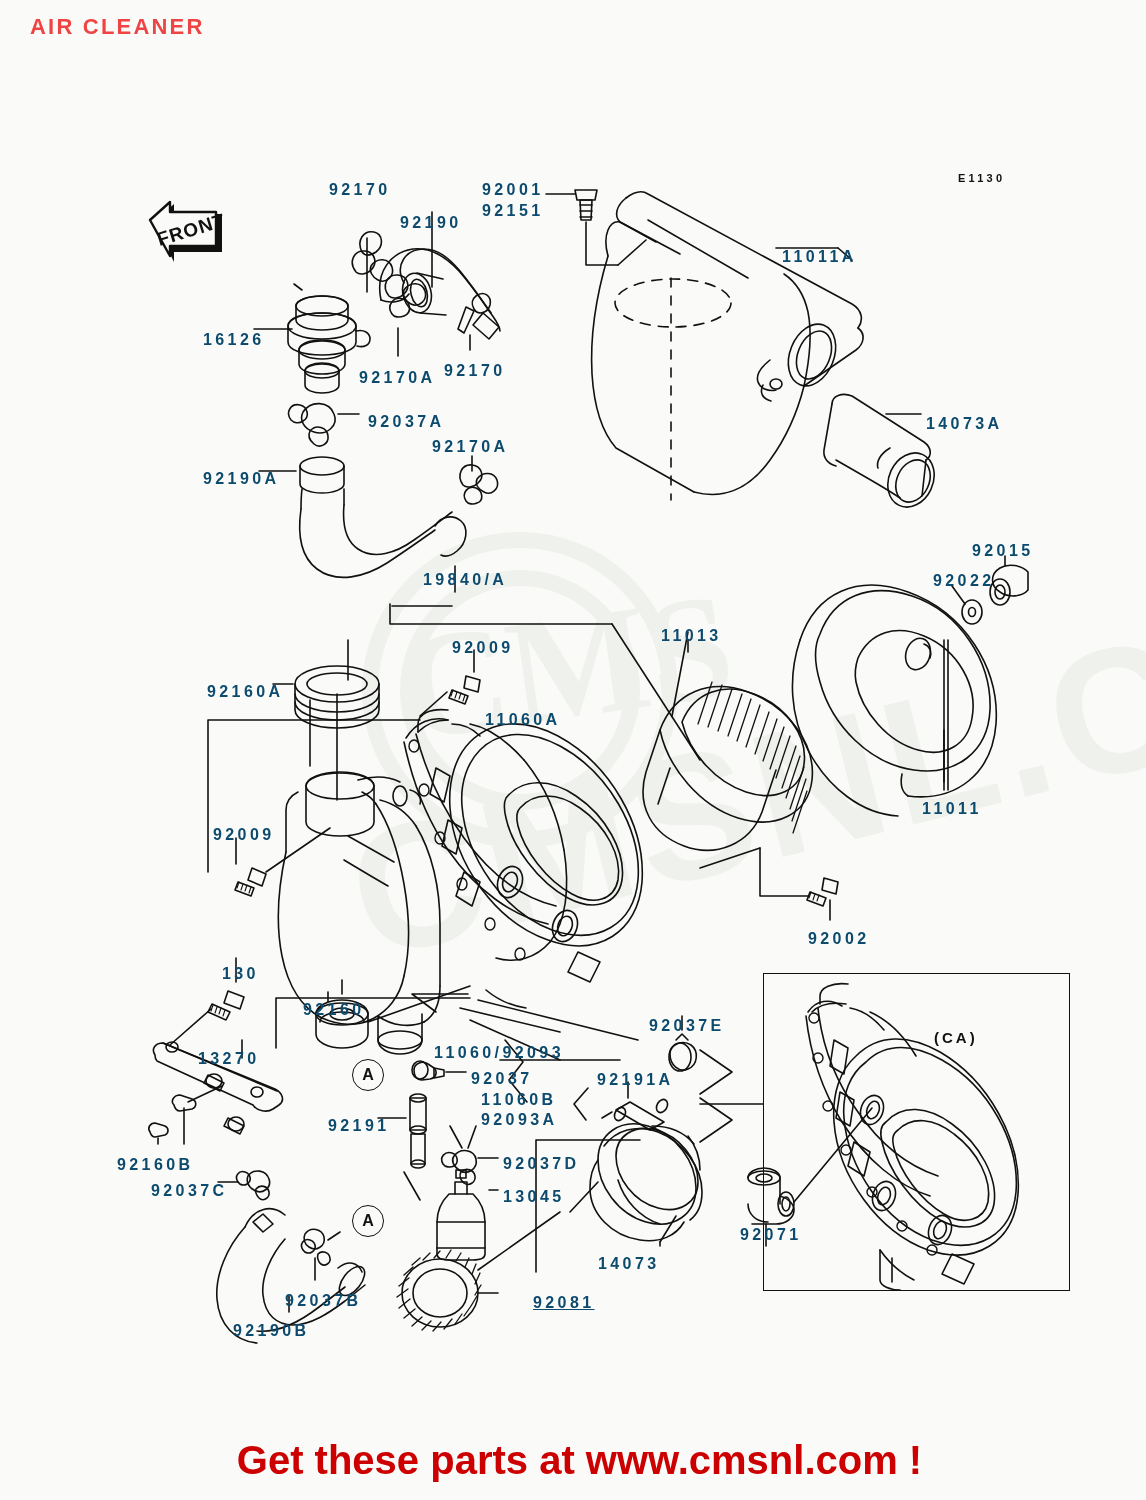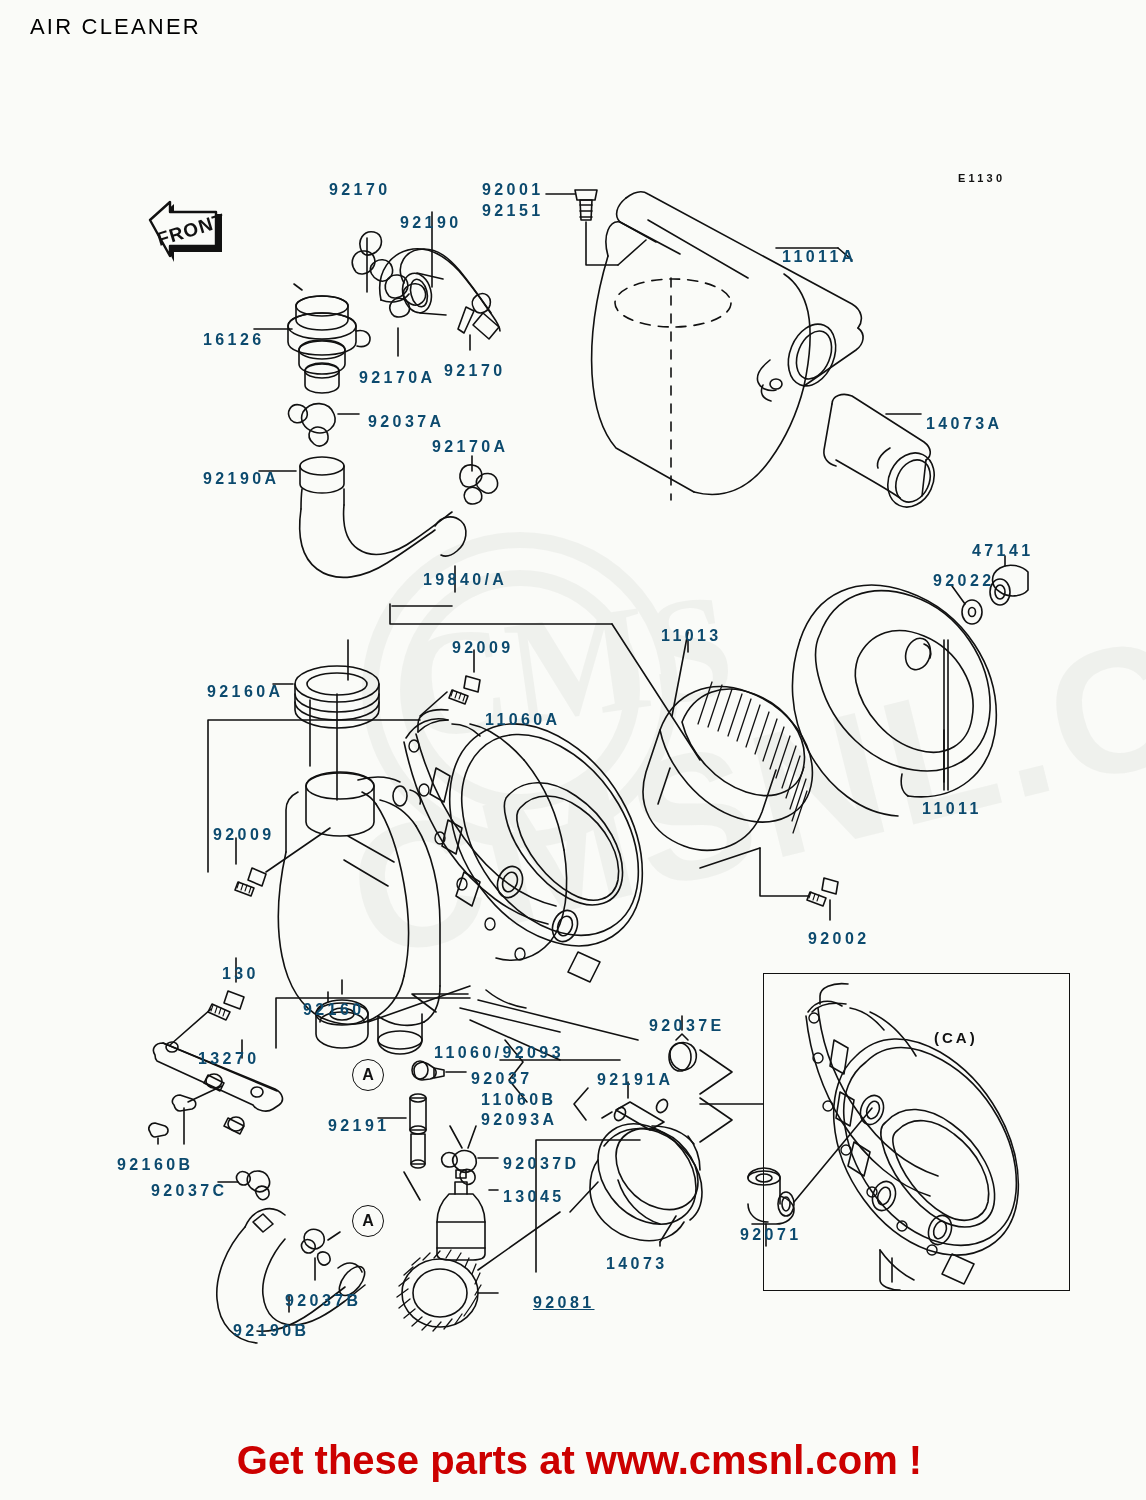--- a/index.html
+++ b/index.html
@@ -11,21 +11,21 @@
     color:#111;
     overflow:hidden;
     position:relative;
   }
   #page{position:absolute;inset:0;}
 
   
   .page-title{
     position:absolute;left:30px;top:14px;
     font-size:22px;letter-spacing:2.2px;
-    color:#000000;font-weight:400;
+    color:#ef4444;font-weight:700;
     white-space:nowrap;
   }
   .ref-code{
     position:absolute;left:958px;top:172px;
     font-size:11px;letter-spacing:3.2px;
     font-weight:700;color:#111;white-space:nowrap;
   }
 
   
   .footer-cta{
@@ -532,21 +532,21 @@
       <div class="pn" style="left: 482px; top: 200px;">92151</div>
       <div class="pn" style="left: 400px; top: 212px;">92190</div>
       <div class="pn" style="left: 782px; top: 246px;">11011A</div>
       <div class="pn" style="left: 203px; top: 329px;">16126</div>
       <div class="pn" style="left: 359px; top: 367px;">92170A</div>
       <div class="pn" style="left: 444px; top: 360px;">92170</div>
       <div class="pn" style="left: 926px; top: 413px;">14073A</div>
       <div class="pn" style="left: 368px; top: 411px;">92037A</div>
       <div class="pn" style="left: 432px; top: 436px;">92170A</div>
       <div class="pn" style="left: 203px; top: 468px;">92190A</div>
-      <div class="pn" style="left: 972px; top: 540px;">47141</div>
+      <div class="pn" style="left: 972px; top: 540px;">92015</div>
       <div class="pn" style="left: 933px; top: 570px;">92022</div>
       <div class="pn" style="left: 423px; top: 569px;">19840/A</div>
       <div class="pn" style="left: 661px; top: 625px;">11013</div>
       <div class="pn" style="left: 452px; top: 637px;">92009</div>
       <div class="pn" style="left: 207px; top: 681px;">92160A</div>
       <div class="pn" style="left: 485px; top: 709px;">11060A</div>
       <div class="pn" style="left: 922px; top: 798px;">11011</div>
       <div class="pn" style="left: 213px; top: 824px;">92009</div>
       <div class="pn" style="left: 808px; top: 928px;">92002</div>
       <div class="pn" style="left: 222px; top: 963px;">130</div>
@@ -557,21 +557,21 @@
       <div class="pn" style="left: 471px; top: 1068px;">92037</div>
       <div class="pn" style="left: 597px; top: 1069px;">92191A</div>
       <div class="pn" style="left: 481px; top: 1089px;">11060B</div>
       <div class="pn" style="left: 481px; top: 1109px;">92093A</div>
       <div class="pn" style="left: 328px; top: 1115px;">92191</div>
       <div class="pn" style="left: 117px; top: 1154px;">92160B</div>
       <div class="pn" style="left: 503px; top: 1153px;">92037D</div>
       <div class="pn" style="left: 151px; top: 1180px;">92037C</div>
       <div class="pn" style="left: 503px; top: 1186px;">13045</div>
       <div class="pn" style="left: 740px; top: 1224px;">92071</div>
-      <div class="pn" style="left: 598px; top: 1253px; margin-left: 8px;">14073</div>
+      <div class="pn" style="left: 598px; top: 1253px;">14073</div>
       <div class="pn" style="left: 285px; top: 1290px;">92037B</div>
       <div class="pn" style="left: 533px; top: 1292px; text-decoration: underline;">92081</div>
       <div class="pn" style="left: 233px; top: 1320px;">92190B</div>
     </div>
 
   <div id="marker-layer">
       <div class="amark" style="left: 352px; top: 1059px;">A</div>
       <div class="amark" style="left: 352px; top: 1205px;">A</div>
     </div>
 

